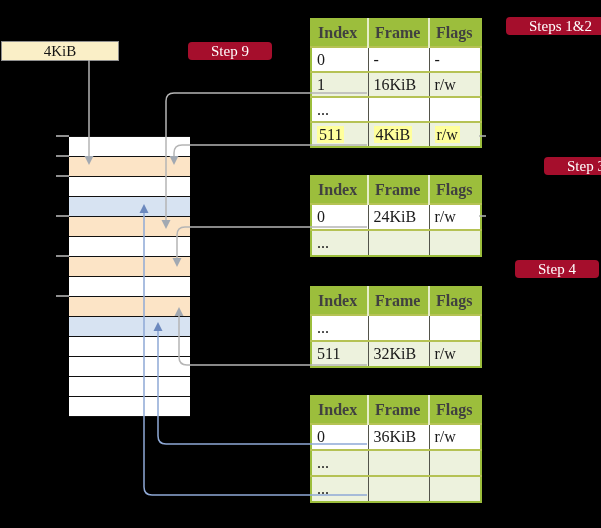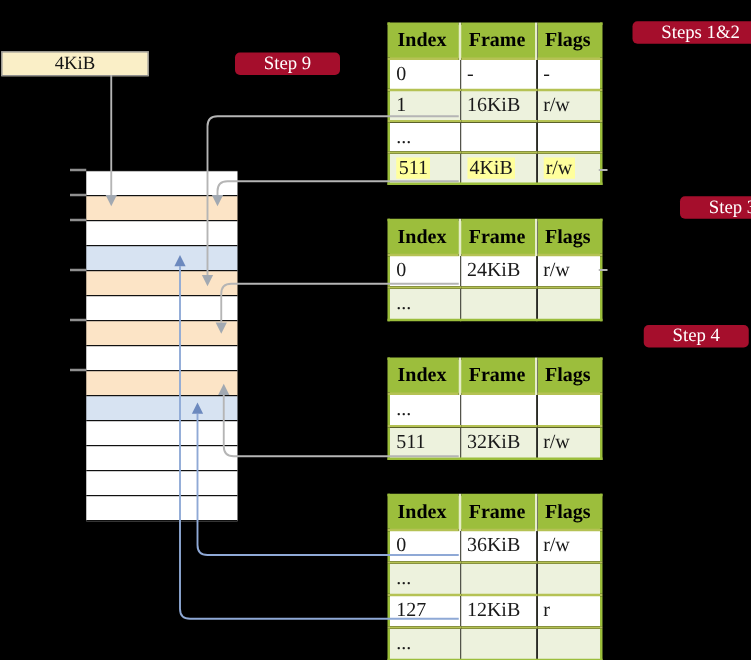--- a/index.html
+++ b/index.html
@@ -33,21 +33,21 @@
   .c-peach{background:#FCE4C6;}
   .c-blue{background:#D7E3F2;}
   .tick{position:absolute;left:56px;width:13px;height:2px;background:#8f8f8f;z-index:1;}
   
   .pt{
     position:absolute;left:310px;width:170px;z-index:2;
     border-collapse:collapse;table-layout:fixed;
     border:2px solid #9CBE3C;font-size:16px;color:#191919;
   }
   .pt th{
-    background:#9CBE3C;color:#000000;font-weight:bold;text-align:left;
+    background:#9CBE3C;color:#404040;font-weight:bold;text-align:left;
     height:26px;padding:0 6px;font-size:16px;border-left:2px solid #E6EDC9;
     overflow:hidden;
   }
   .pt th:first-child{border-left:none;}
   .pt td{
     height:23px;padding:0 5px;border-top:2px solid #B5C254;
     border-left:1px solid #53544a;overflow:hidden;
   }
   .pt td:first-child{border-left:none;}
   .pt-tall td{height:24px;}
@@ -203,25 +203,20 @@
         <tr class="row-white">
           <td>0</td>
           <td>36KiB</td>
           <td>r/w</td>
         </tr>
         <tr class="row-green">
           <td>...</td>
           <td></td>
           <td></td>
         </tr>
-        <tr class="row-white">
-          <td>127</td>
-          <td>12KiB</td>
-          <td>r</td>
-        </tr>
         <tr class="row-green">
           <td>...</td>
           <td></td>
           <td></td>
         </tr>
       </tbody>
     </table>
 
   <svg class="wires" width="601" height="528" viewBox="0 0 601 528">
       <g>

